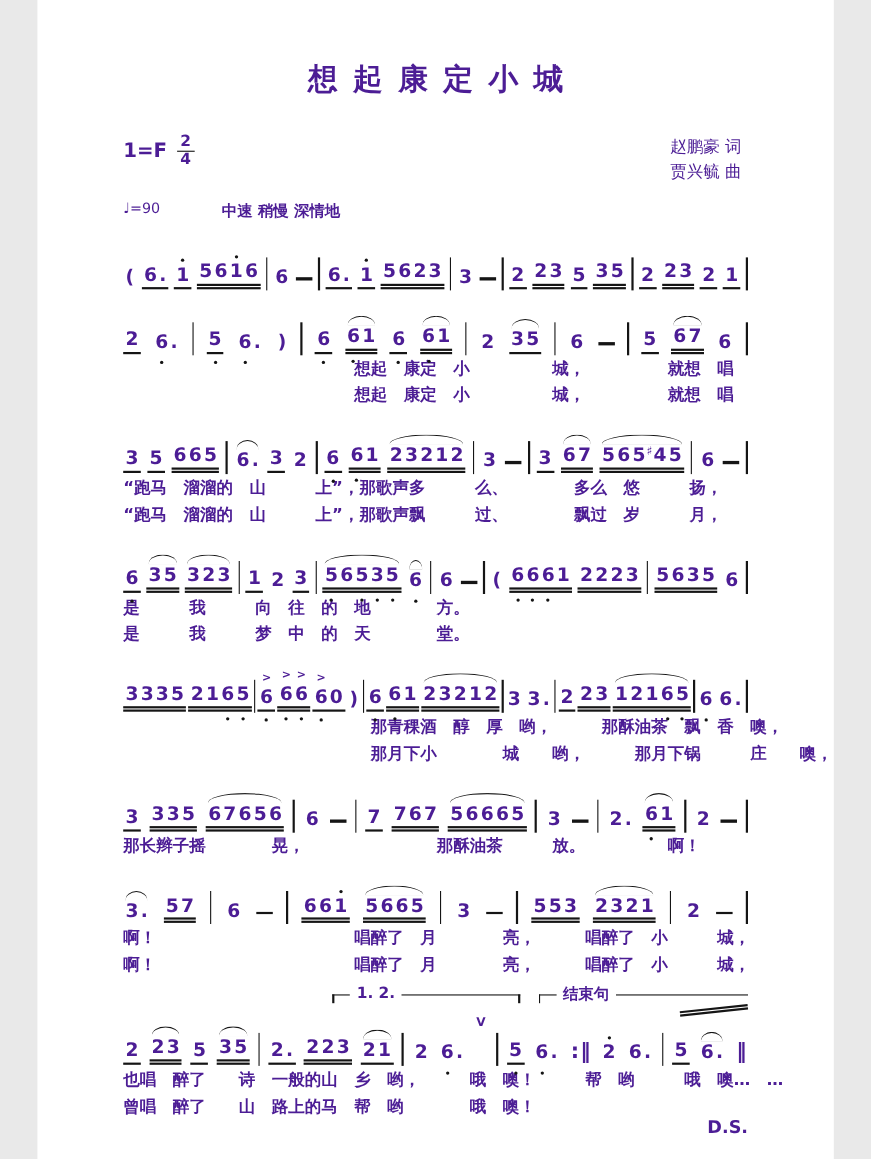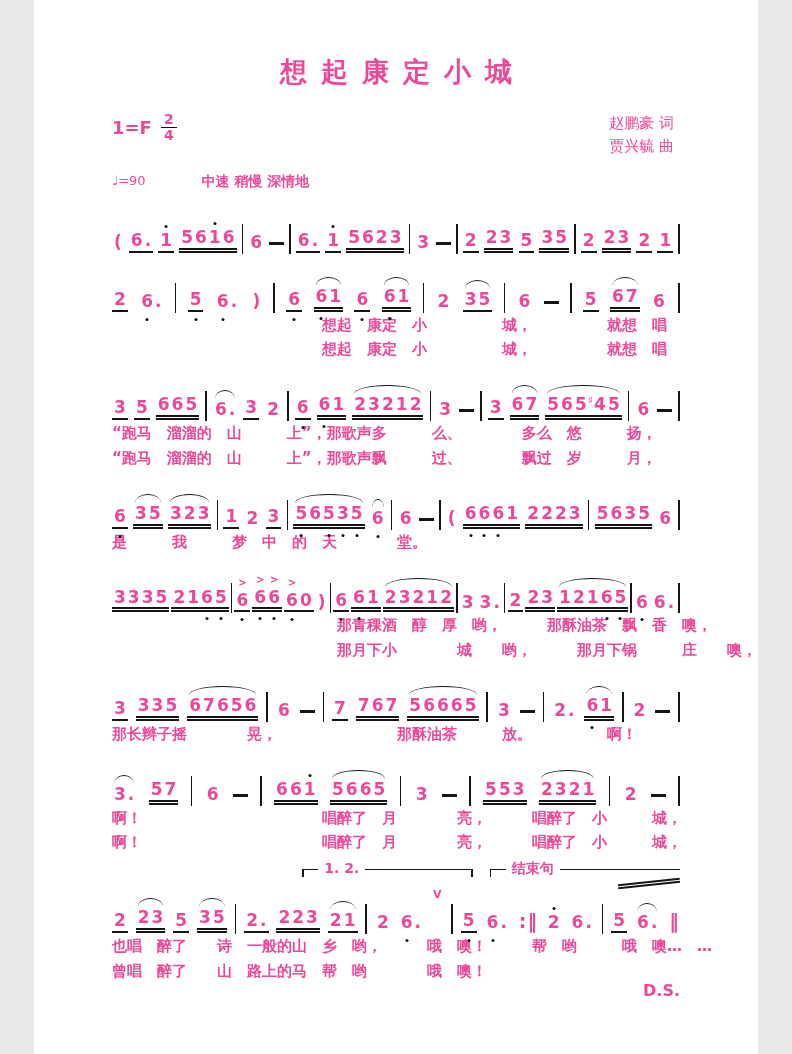--- a/index.html
+++ b/index.html
@@ -1,22 +1,22 @@
 <!DOCTYPE html>
 <html><head>
 <meta charset="utf-8">
 <style>
   html,body{margin:0;padding:0;background:#e9e9e9;}
-  .page{width:724px;height:1054px;background:#fff;color:#ec4899;margin:0 auto;overflow:hidden;
+  .page{width:724px;height:1054px;background:#fff;color:#4c1d95;margin:0 auto;overflow:hidden;
         font-family:"DejaVu Sans",sans-serif;position:relative;}
   .sheet{padding:30px 78px 0 78px;}
 
   .title{text-align:center;font-size:27px;font-weight:700;letter-spacing:14px;text-indent:14px;margin-top:24px;}
 
-  .meta-row{display:flex;justify-content:space-between;align-items:flex-start;margin-top:22px;}
+  .meta-row{display:flex;justify-content:space-between;align-items:flex-start;margin-top:32px;}
   .keysig{display:flex;align-items:center;gap:9px;font-size:18px;font-weight:700;}
   .frac{display:inline-flex;flex-direction:column;text-align:center;font-size:14px;line-height:1.1;}
   .frac i{font-style:normal;font-weight:700;padding:0 3px;}
   .frac i.num{border-bottom:1.6px solid #151515;}
   .credits{font-size:15px;line-height:1.55;text-align:left;margin-right:6px;}
 
   .tempo-row{margin-top:14px;display:flex;gap:56px;font-size:14px;font-weight:700;}
   .tempo-note{font-weight:400;font-size:13px;}
 
   #score{margin-top:16px;}
@@ -356,20 +356,21 @@
               <span class="ch">5</span>
               <span class="ch">6</span>
               <span class="ch">3</span>
               <span class="ch">5</span>
             </div>
             <div class="grp">
               <span class="ch">6</span>
             </div>
             <div class="bar"></div>
           </div>
+          <div class="lyr">是　　　我　　　向　往　的　地　　　　方。</div>
           <div class="lyr">是　　　我　　　梦　中　的　天　　　　堂。</div>
         </div>
         <div class="system">
           <div class="notes-row">
             <div class="grp u2">
               <span class="ch">3</span>
               <span class="ch">3</span>
               <span class="ch">3</span>
               <span class="ch">5</span>
             </div>

